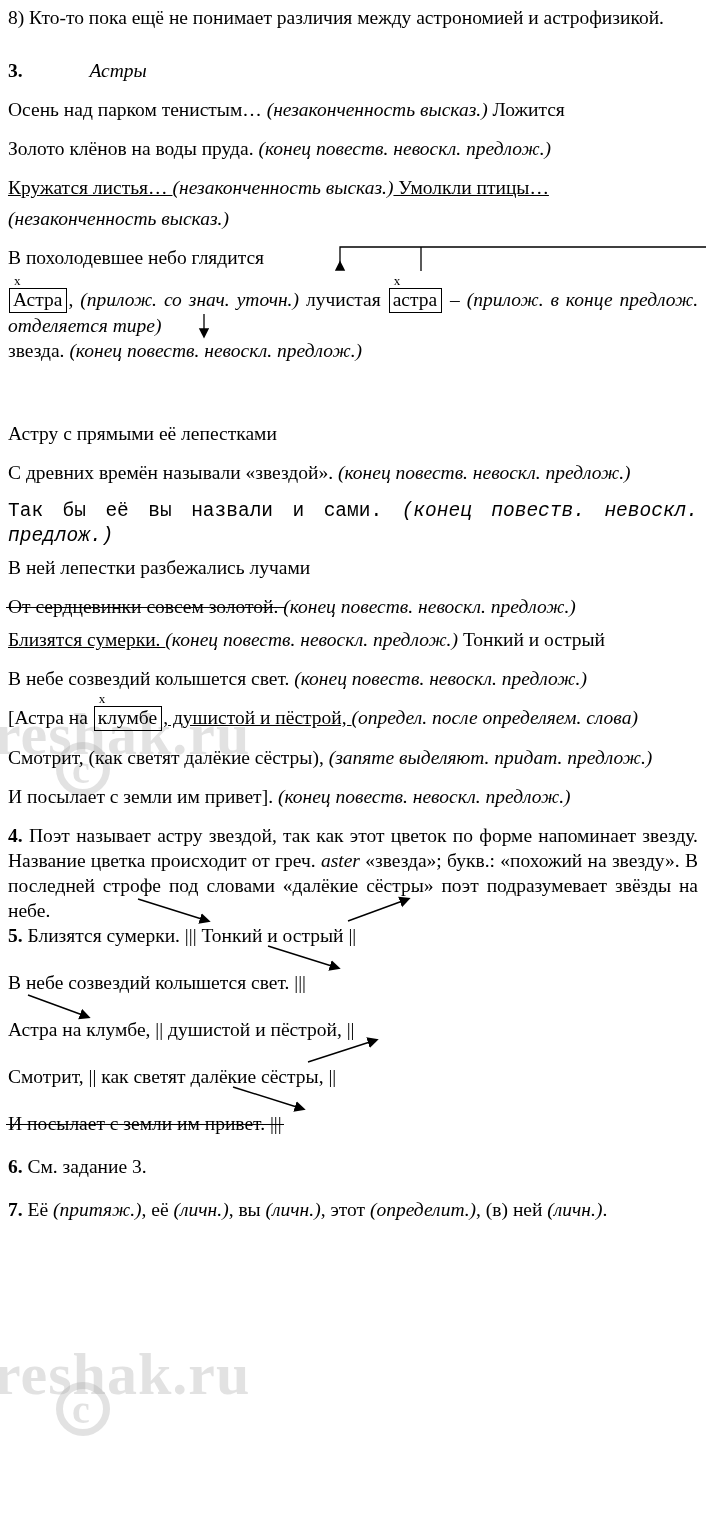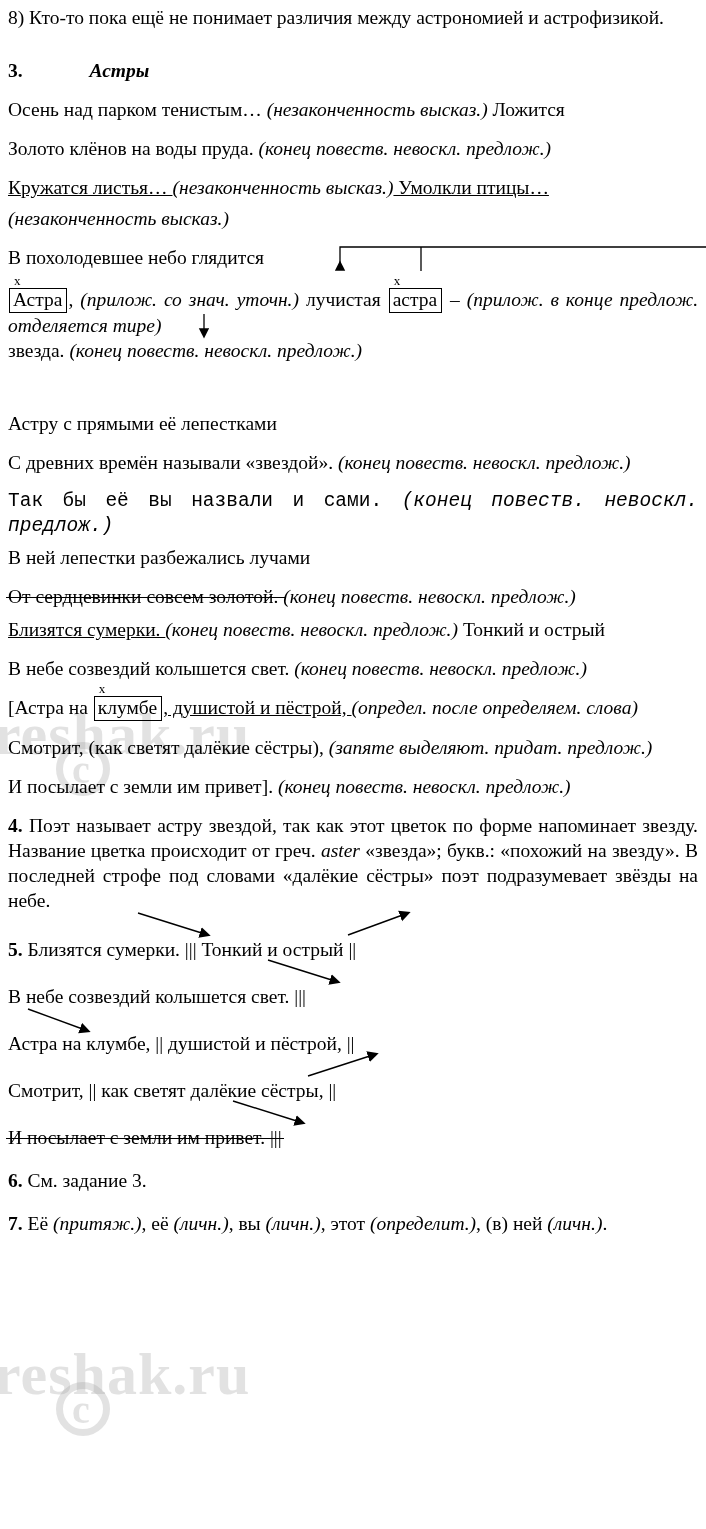--- a/index.html
+++ b/index.html
@@ -60,21 +60,21 @@
   }
   p {
     margin: 0 0 0 0;
     font-size: 19.5px;
     line-height: 25px;
     text-align: justify;
     text-justify: inter-word;
   }
   .blk { margin-bottom: 14px; }
   .it { font-style: italic; }
-  .bi { font-weight: bold; font-style: italic; }
+  .bi { font-weight: normal; font-style: italic; }
   .u { text-decoration: underline; }
   .spacer-sm { height: 14px; }
   .spacer-lg { height: 44px; }
 
   
   .boxed {
     display: inline-block;
     border: 1.4px solid #000;
     padding: 0 4px 1px 3px;
     line-height: 22px;
@@ -170,21 +170,21 @@
         </defs>
 
         <path d="M332,18 L332,2 L700,2" stroke="#000" fill="none" stroke-width="1.3" marker-start="url(#arr)"></path>
         <path d="M413,2 L413,26" stroke="#000" fill="none" stroke-width="1.3"></path>
       </svg>
     </div>
 
     <p style="margin-bottom:0; text-align:justify;">
       <span class="boxed"><span class="xmark">х</span><span>Астра</span></span><span>, </span><span class="it">(прилож. со знач. уточн.)</span><span> лучистая </span><span class="boxed"><span class="xmark">х</span><span>астра</span></span><span> – </span><span class="it">(прилож. в конце предлож. отделяется тире)</span>
     </p>
-    <div class="linewrap" style="margin-bottom:4px;">
+    <div class="linewrap" style="margin-bottom:14px;">
       <p>
         <span> звезда. </span><span class="it">(конец повеств. невоскл. предлож.)</span>
       </p>
       <svg class="overlay" width="700" height="30" style="top:-24px;">
         <path d="M196,0 L196,22" stroke="#000" fill="none" stroke-width="1.3" marker-end="url(#arr)"></path>
       </svg>
     </div>
 
     <div class="spacer-lg"></div>
 
@@ -217,21 +217,21 @@
     </p>
 
     <p style="margin-bottom:14px;">
       <span>Смотрит, (как светят далёкие сёстры), </span><span class="it">(запяте выделяют. придат. предлож.)</span>
     </p>
 
     <p style="margin-bottom:14px;">
       <span>И посылает с земли им привет]. </span><span class="it">(конец повеств. невоскл. предлож.)</span>
     </p>
 
-    <p style="margin-bottom:24px;">
+    <p style="margin-bottom:0;">
       <span class="num">4.</span><span> Поэт называет астру звездой, так как этот цветок по форме напоминает звезду. Название цветка происходит от греч. </span><span class="it">aster</span><span> «звезда»; букв.: «похожий на звезду». В последней строфе под словами «далёкие сёстры» поэт подразумевает звёзды на небе.</span>
     </p>
 
     <div class="scheme-block" style="margin-bottom:22px;">
       <p class="scheme">
         <span class="num">5.</span><span> Близятся сумерки. ||| Тонкий и острый ||</span>
       </p>
       <svg class="overlay" width="700" height="40" style="top:-24px;">
         <path d="M130,0 L200,22" stroke="#000" fill="none" stroke-width="1.4" marker-end="url(#arr)"></path>
         <path d="M340,22 L400,0" stroke="#000" fill="none" stroke-width="1.4" marker-end="url(#arr)"></path>

